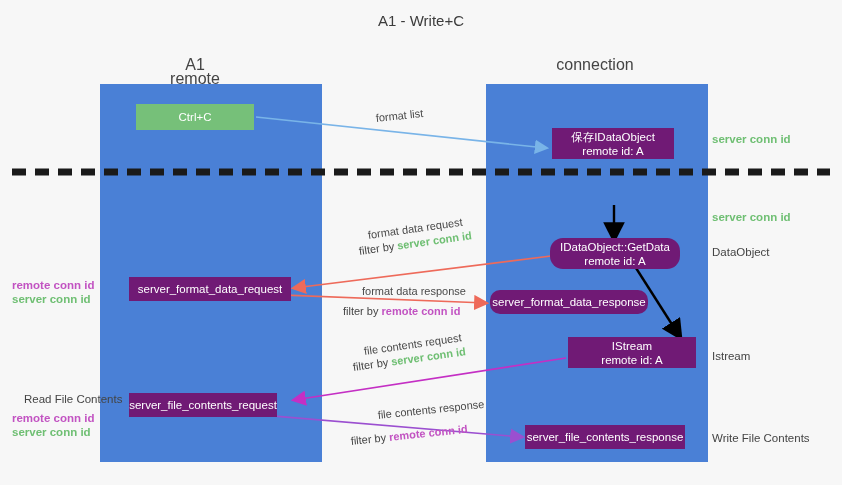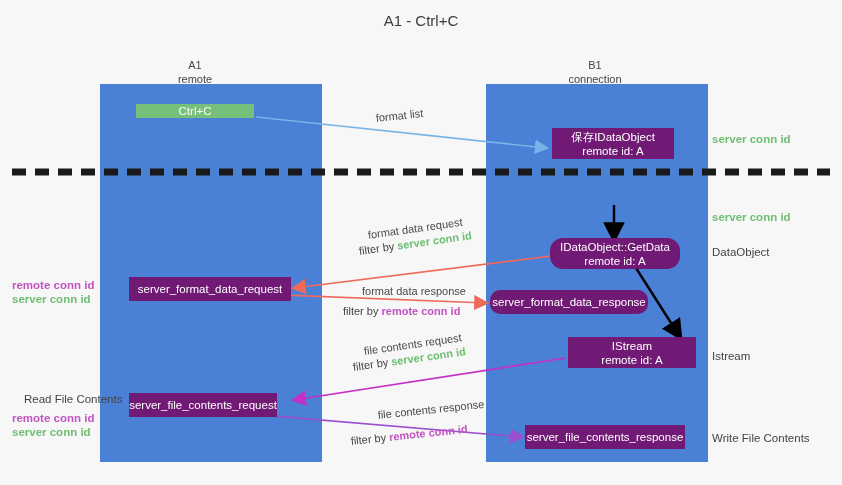--- a/index.html
+++ b/index.html
@@ -14,21 +14,21 @@
   #stage{position:absolute;left:0;top:0;width:842px;height:485px;}
   svg.layer{position:absolute;left:0;top:0;width:842px;height:485px;pointer-events:none;}
 
   .title{
     position:absolute;left:0;top:10px;width:842px;
     text-align:center;font-size:15px;line-height:21px;color:#3c3c3c;
   }
 
   .lane{position:absolute;background:#4a80d6;}
   .lane-head{
-    position:absolute;text-align:center;font-size:11px;line-height:14px;color:#444;
+    position:absolute;text-align:center;font-size:16px;line-height:14px;color:#444;
   }
 
   .node{
     position:absolute;box-sizing:border-box;
     display:flex;flex-direction:column;align-items:center;justify-content:center;
     color:#ffffff;font-size:11.5px;line-height:14px;text-align:center;
     padding:2px 6px;
   }
   .node.green{background:#76c079;}
   .node.orange{background:#701a75;}
@@ -43,29 +43,28 @@
   .edge-label .p{color:#c253c2;font-weight:bold;}
   .rot{transform:rotate(-8deg);transform-origin:left top;}
   .rot5{transform:rotate(-6deg);transform-origin:left top;}
 </style>
 </head>
 <body>
 
 <div id="stage">
 
   <div class="title">
-    <div>A1 - Ctrl+C</div>
+    <div>A1 - Write+C</div>
   </div>
 
   <div class="lane-head" style="left:135px;top:58px;width:120px;">
     <div>A1</div>
     <div>remote</div>
   </div>
   <div class="lane-head" style="left:535px;top:58px;width:120px;">
-    <div>B1</div>
     <div>connection</div>
   </div>
 
   <div class="lane" style="left:100px;top:84px;width:222px;height:378px;"></div>
   <div class="lane" style="left:486px;top:84px;width:222px;height:378px;"></div>
 
   <svg class="layer" viewBox="0 0 842 485">
     <defs>
       <marker id="ar-blue" markerWidth="9" markerHeight="9" refX="7" refY="4.5" orient="auto">
         <path d="M0,0 L9,4.5 L0,9 z" fill="#79b4e8"></path>
@@ -94,21 +93,21 @@
 
     <line x1="130" y1="289" x2="486" y2="303" stroke="#ee6a5a" stroke-width="1.7" marker-end="url(#ar-red)"></line>
 
     <line x1="636" y1="268" x2="680" y2="337" stroke="#000000" stroke-width="2.4" marker-end="url(#ar-black)"></line>
 
     <line x1="566" y1="358" x2="294" y2="400" stroke="#c42fc4" stroke-width="1.7" marker-end="url(#ar-mag)"></line>
 
     <line x1="130" y1="404" x2="522" y2="437" stroke="#9b4fd0" stroke-width="1.7" marker-end="url(#ar-pur)"></line>
   </svg>
 
-  <div class="node green" style="left:136px;top:104px;width:118px;height:14px;">
+  <div class="node green" style="left:136px;top:104px;width:118px;height:26px;">
     <span>Ctrl+C</span>
   </div>
 
   <div class="node orange" style="left:552px;top:128px;width:122px;height:31px;">
     <span>保存IDataObject</span>
     <span>remote id: A</span>
   </div>
 
 
   <div class="node orange" style="left:550px;top:238px;width:130px;height:31px;border-radius:13px;">

